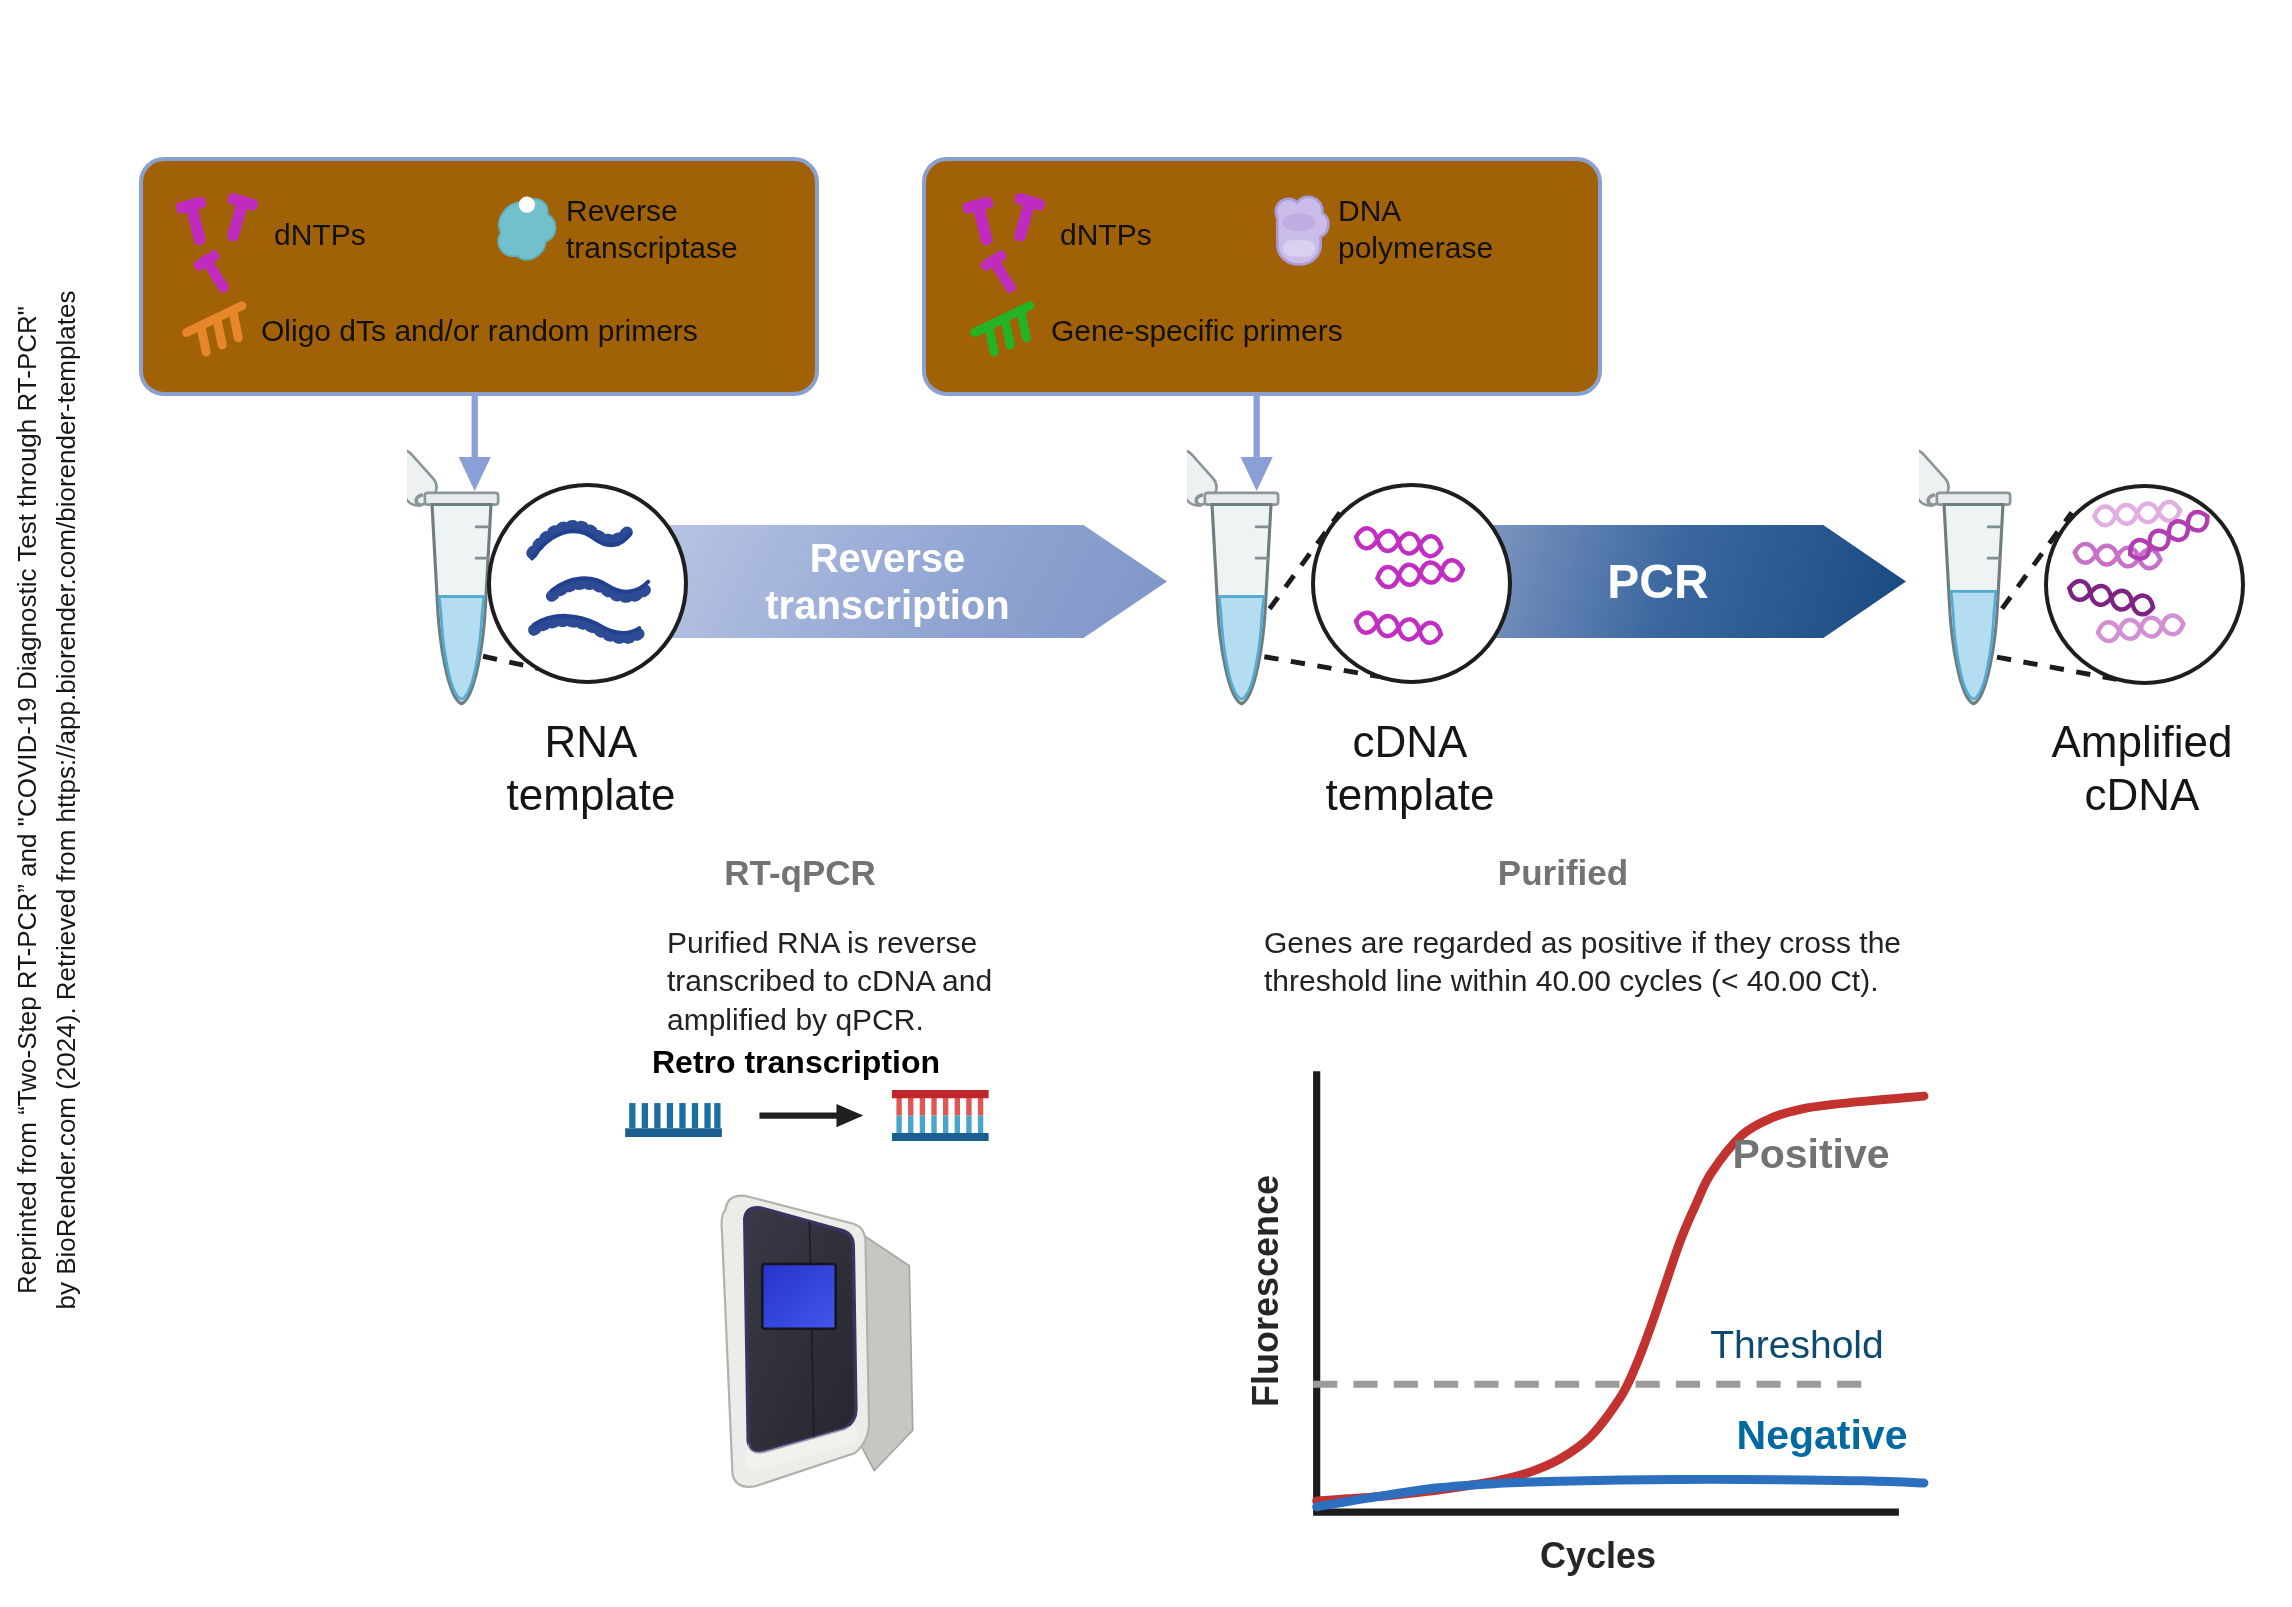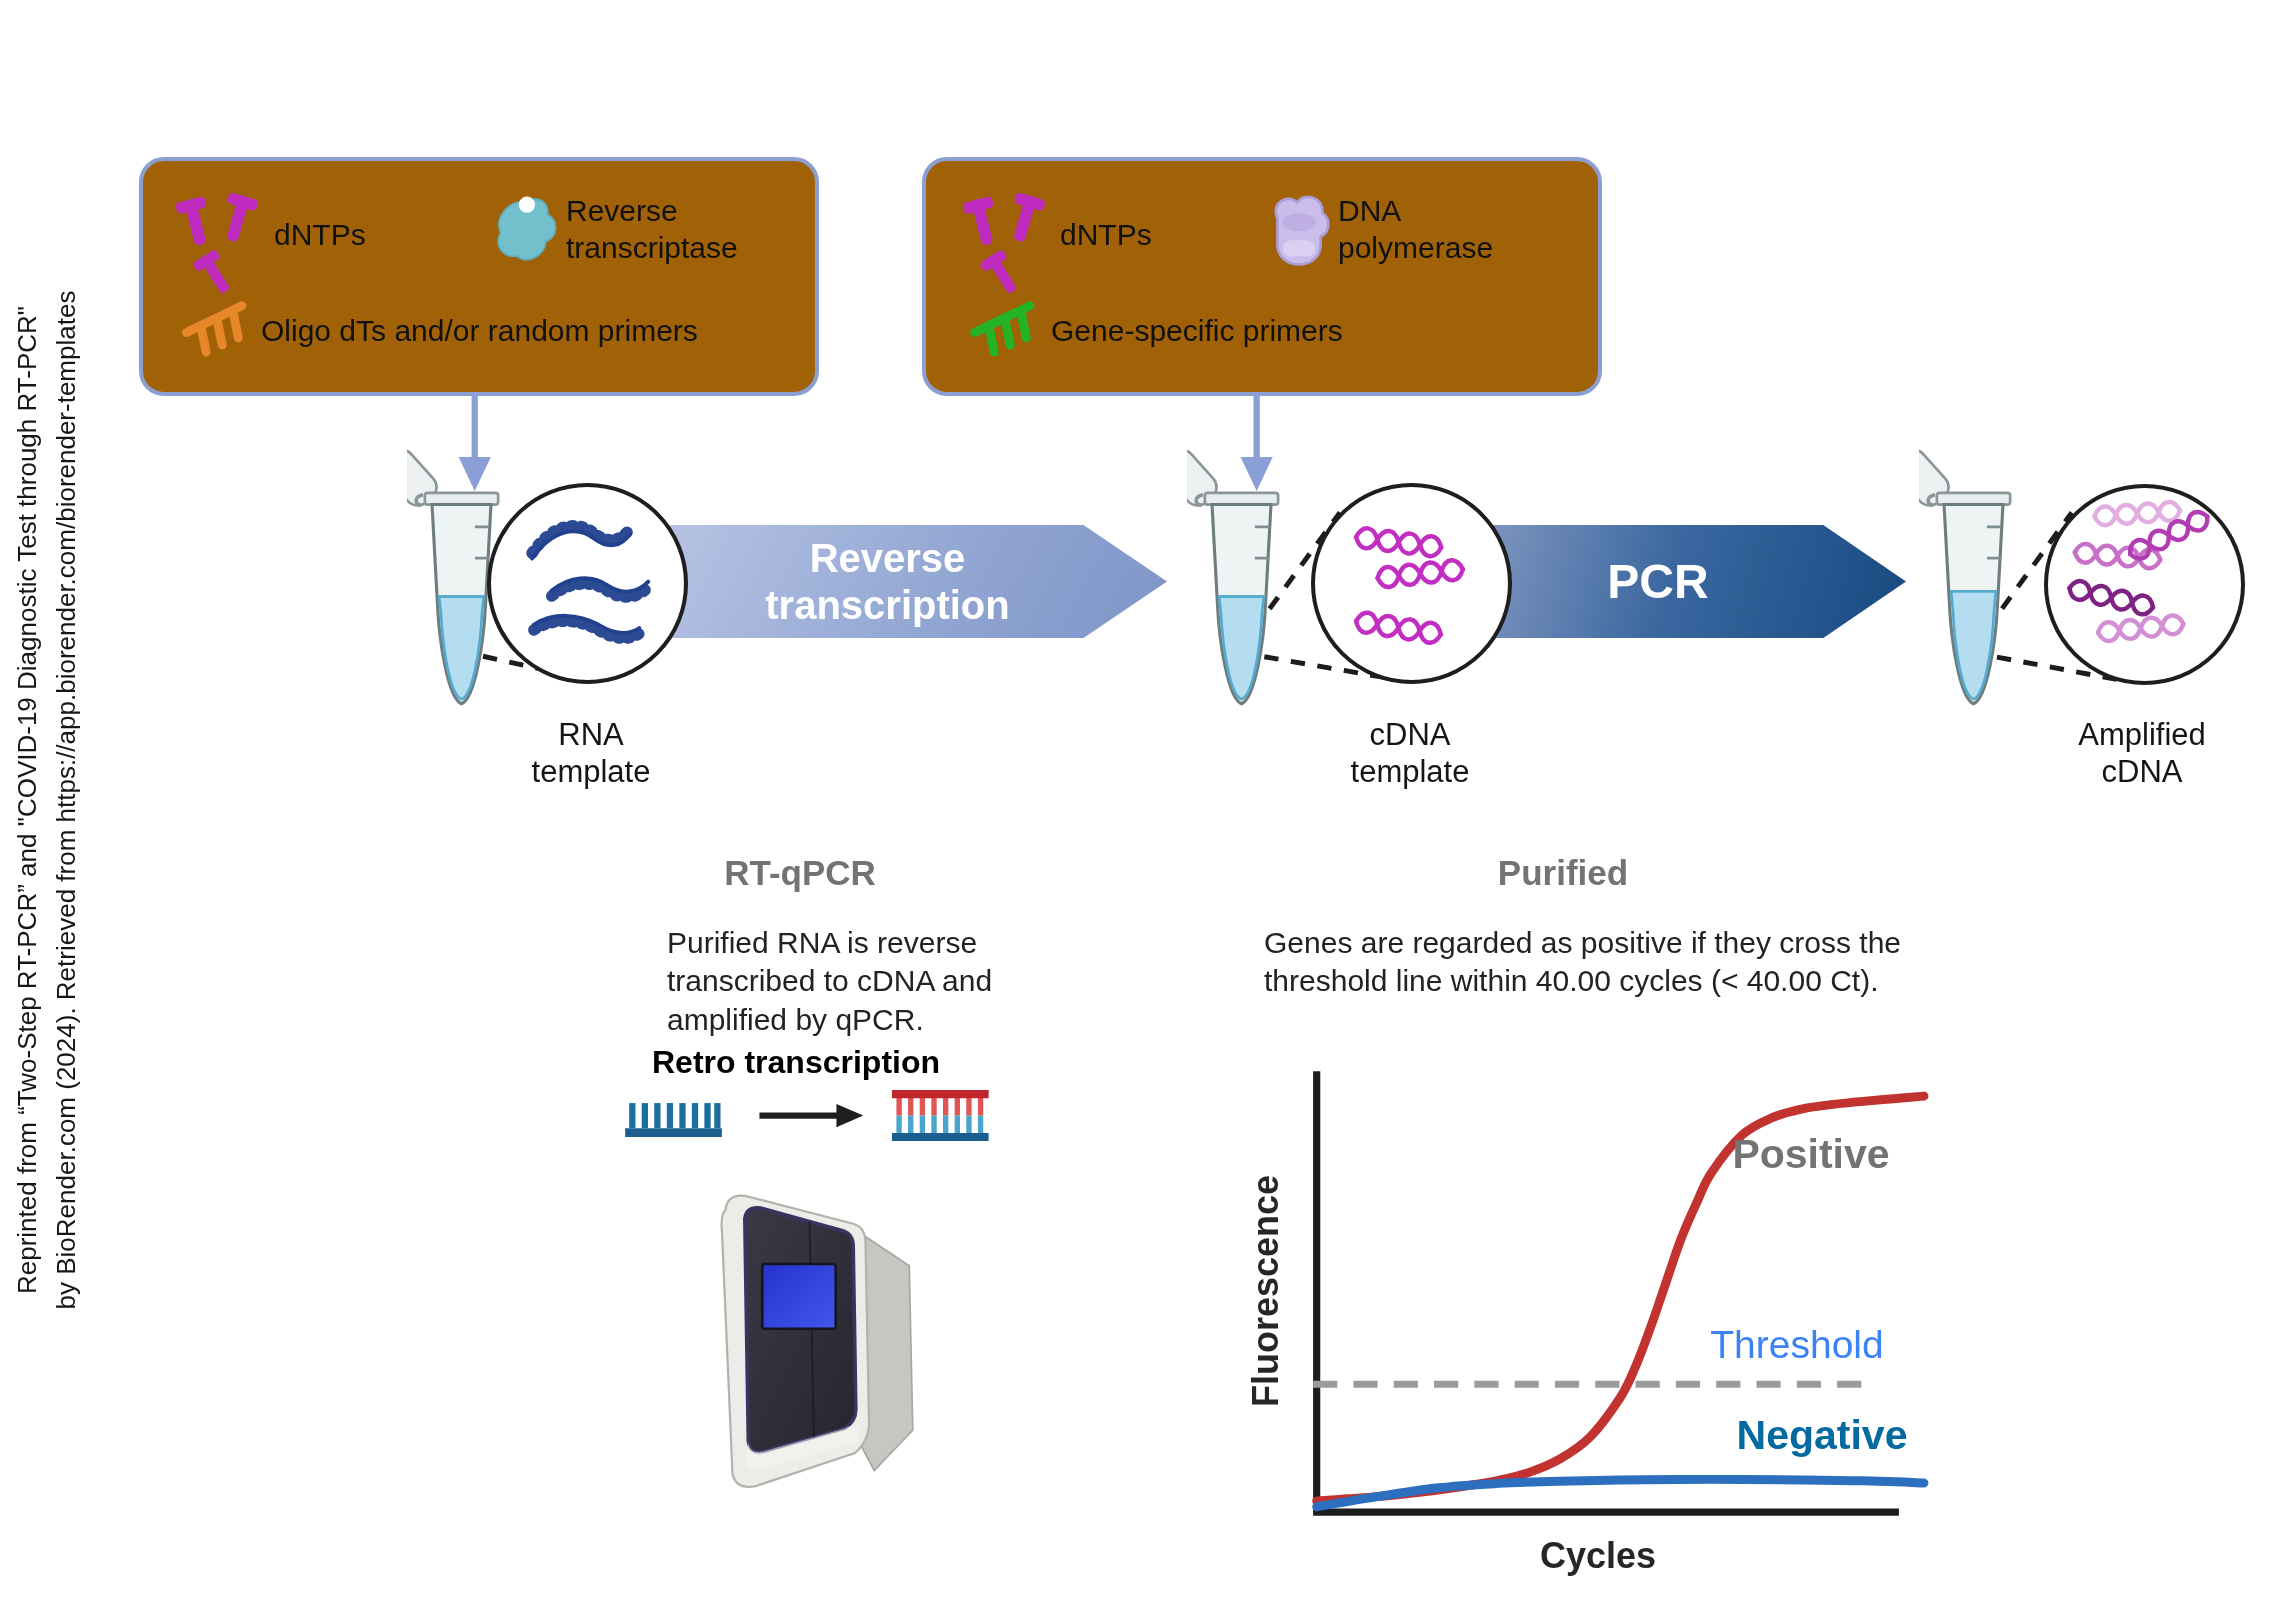--- a/index.html
+++ b/index.html
@@ -25,34 +25,34 @@
              clip-path:polygon(0 0,83.3% 0,100% 50%,83.3% 100%,0 100%);
              background:linear-gradient(118deg,#b6c3e3 0%,#8ea3d1 62%,#7e95c7 100%);}
   .banner-pcr{left:1482px;top:525px;width:424px;height:113px;font-size:48px;
              padding:0 90px 0 18px;box-sizing:border-box;
              clip-path:polygon(0 0,80.5% 0,100% 50%,80.5% 100%,0 100%);
              background:linear-gradient(105deg,#8096c0 0%,#3a679f 45%,#174a80 100%);}
 
   
   .mag-circle{width:193px;height:193px;border-radius:50%;background:#fff;border:4.5px solid #1e1e1e;z-index:2;}
 
-  .stage-label{font-size:31px;line-height:1.2;text-align:center;transform:translateX(-50%);z-index:4;color:#151515;}
+  .stage-label{font-size:44px;line-height:1.2;text-align:center;transform:translateX(-50%);z-index:4;color:#151515;}
 
   .section-title{font-weight:bold;font-size:35px;transform:translateX(-50%);color:#737373;z-index:4;}
   .paragraph{font-size:30px;line-height:1.28;color:#222;z-index:4;margin-left:24px;}
   .sub-label{font-weight:bold;font-size:32px;transform:translateX(-50%);color:#000000;z-index:4;}
 
   
   .chart-lab{z-index:4;}
   .lab-fluo{left:1266px;top:1291px;font-weight:bold;font-size:36px;color:#262626;
             transform:translate(-50%,-50%) rotate(-90deg);white-space:nowrap;}
   .lab-cycles{left:1598px;top:1556px;font-weight:bold;font-size:36px;color:#262626;white-space:nowrap;}
   .lab-pos{left:1811px;top:1154px;font-weight:bold;font-size:41px;white-space:nowrap;}
   .lab-neg{left:1822px;top:1435px;font-weight:bold;font-size:41px;white-space:nowrap;}
-  .lab-thr{left:1797px;top:1345px;font-size:39px;color:#3b82f6;white-space:nowrap;}
+  .lab-thr{left:1797px;top:1345px;font-size:39px;color:#0c4a6e;white-space:nowrap;}
   .lab-pos,.lab-neg,.lab-cycles,.lab-thr{transform:translate(-50%,-50%);}
 
   .z1{z-index:1}.z2{z-index:2}
 </style>
 </head>
 <body>
 
 <div class="canvas">
 
   <div class="abs citation">

